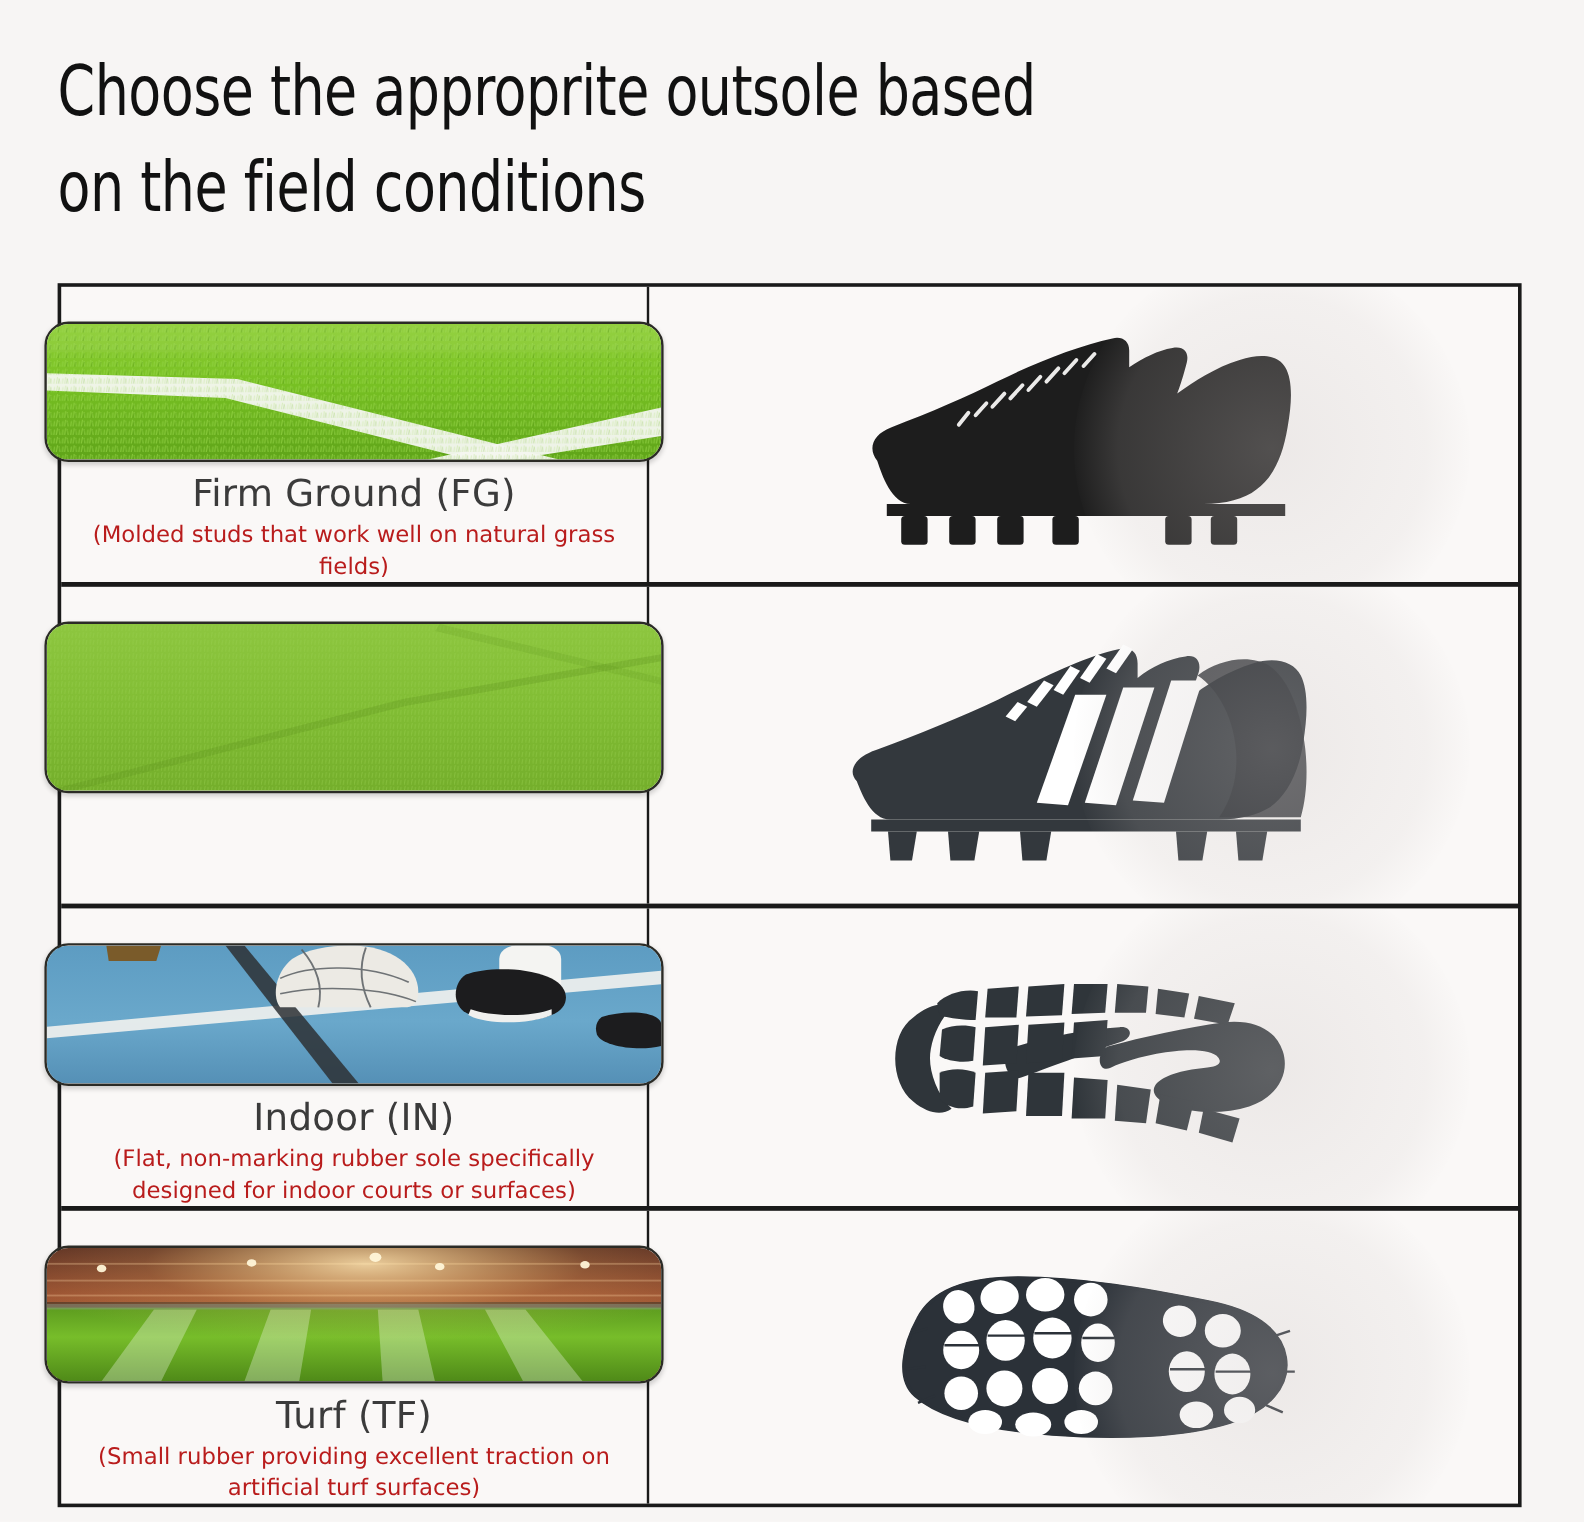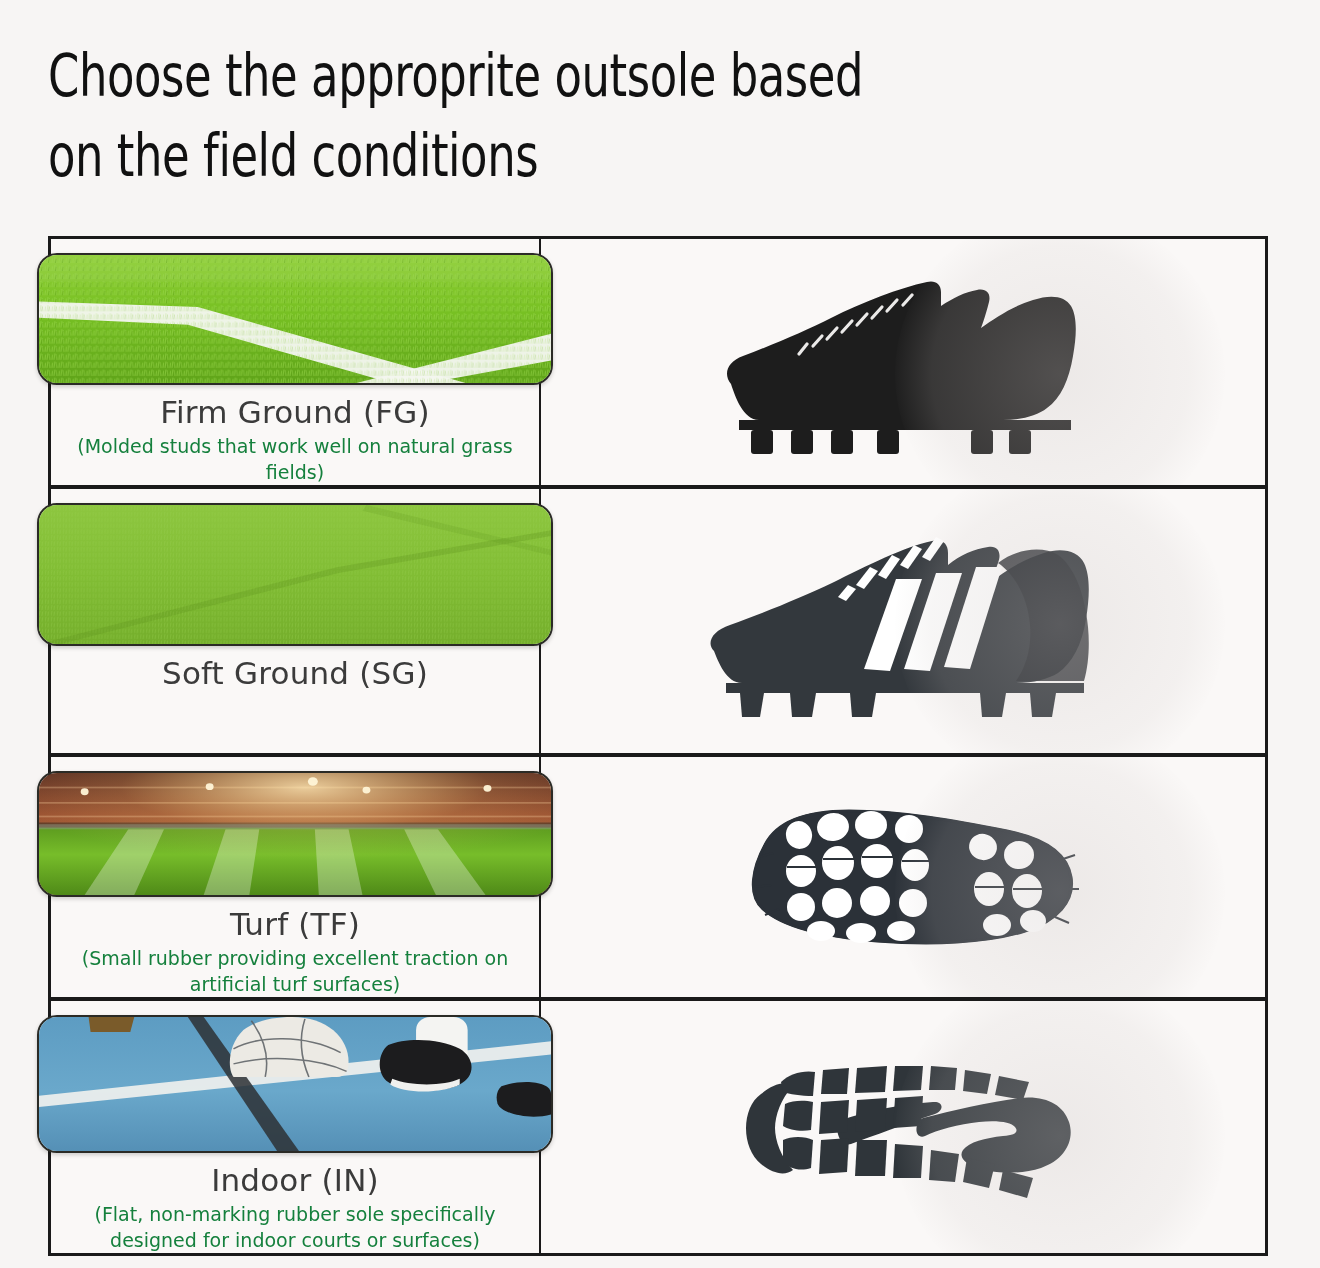--- a/index.html
+++ b/index.html
@@ -59,21 +59,21 @@
   .row-4 { height: 244px; }
 
   .cell-left {
     width: 490px;
     box-sizing: border-box;
     border-right: 2px solid #1a1a1a;
     display: flex;
     flex-direction: column;
     align-items: center;
     justify-content: flex-start;
-    padding-top: 14px;
+    padding-top: 29px;
     position: relative;
   }
   .cell-right {
     flex: 1;
     box-sizing: border-box;
     display: flex;
     align-items: center;
     justify-content: center;
     position: relative;
     overflow: hidden;
@@ -100,21 +100,21 @@
     color: #3b3b3b;
     font-weight: 400;
     letter-spacing: 0.2px;
     text-align: center;
     font-family: "DejaVu Sans", "Liberation Sans", sans-serif;
   }
   .cap-sub {
     margin-top: 2px;
     font-size: 19px;
     line-height: 26px;
-    color: #15803d;
+    color: #b91c1c;
     text-align: center;
     max-width: 520px;
     font-family: "DejaVu Sans", "Liberation Sans", sans-serif;
   }
 
   
   .shoe { display: block; }
   .watermark {
     position: absolute;
     right: 40px;
@@ -213,21 +213,20 @@
             </pattern>
           </defs>
           <rect width="516" height="143" fill="url(#sgGrass)"></rect>
           <rect width="516" height="143" fill="url(#blades2)"></rect>
           <path d="M0 143 L300 64 L516 26 L516 32 L302 70 L22 143 Z" fill="#5f9420" opacity="0.32"></path>
           <path d="M330 0 L516 46 L516 52 L326 6 Z" fill="#5f9420" opacity="0.20"></path>
           <rect width="516" height="143" fill="url(#blades2)" opacity="0.5"></rect>
         </svg>
       </div>
 
-      <div class="cap-title">Soft Ground (SG)</div>
     </div>
 
     <div class="cell-right">
       <div class="watermark"></div>
       <svg class="shoe" width="410" height="200" viewBox="0 0 410 200">
         <g fill="#33383d">
           <path d="M16 130 C8 122 14 110 32 104 C66 92 104 76 134 62
                    C170 44 206 26 234 20 C244 18 250 22 250 32
                    L250 44 C262 34 276 28 290 26 C300 24 304 32 300 42
                    C296 54 292 62 292 62 C306 50 326 38 346 32
@@ -250,20 +249,96 @@
           <path d="M166 148 L198 58 L224 58 L192 150 Z"></path>
           <path d="M206 148 L238 52 L264 52 L232 150 Z"></path>
           <path d="M246 146 L278 46 L304 46 L272 148 Z"></path>
         </g>
         <g fill="#ffffff">
           <path d="M140 76 L150 64 L158 68 L148 80 Z"></path>
           <path d="M158 64 L172 46 L180 50 L166 68 Z"></path>
           <path d="M180 54 L194 34 L202 38 L188 58 Z"></path>
           <path d="M202 44 L216 24 L224 28 L210 48 Z"></path>
           <path d="M224 36 L238 16 L246 20 L232 40 Z"></path>
+        </g>
+      </svg>
+    </div>
+  </div>
+
+  <div class="row row-3">
+    <div class="cell-left">
+
+      <div class="thumb">
+        <svg viewBox="0 0 516 143" preserveAspectRatio="none">
+          <defs>
+            <linearGradient id="court" x1="0" y1="0" x2="0" y2="1">
+              <stop offset="0%" stop-color="#5d9cc2"></stop>
+              <stop offset="55%" stop-color="#6aa8cb"></stop>
+              <stop offset="100%" stop-color="#5590b6"></stop>
+            </linearGradient>
+          </defs>
+          <rect width="516" height="143" fill="url(#court)"></rect>
+          <path d="M0 96 L0 84 L516 26 L516 40 Z" fill="#f2f2ee" opacity="0.9"></path>
+          <path d="M150 0 L166 0 L262 143 L240 143 Z" fill="#2d3034" opacity="0.85"></path>
+          <path d="M255 0 C290 0 312 22 312 48 C312 58 308 64 300 64 L196 64 C190 56 190 30 206 14 C218 4 236 0 255 0 Z" fill="#eceae4"></path>
+          <g stroke="#5a5f63" stroke-width="1.6" fill="none" opacity="0.85">
+            <path d="M196 34 C220 20 268 18 304 38"></path>
+            <path d="M214 4 C228 24 232 44 228 64"></path>
+            <path d="M268 2 C262 22 264 44 272 64"></path>
+            <path d="M196 50 C232 40 282 44 310 58"></path>
+          </g>
+          <path d="M50 0 L96 0 L92 16 L52 16 Z" fill="#7a5b2a"></path>
+          <rect x="380" y="0" width="52" height="60" rx="14" fill="#f4f4f2"></rect>
+          <path d="M352 30 C368 22 404 22 424 34 C440 44 440 64 424 72 C404 82 364 80 350 68 C340 58 342 38 352 30 Z" fill="#1c1c1e"></path>
+          <path d="M356 66 C374 74 408 74 424 66 L424 72 C406 82 368 82 354 72 Z" fill="#f0f0ee"></path>
+          <path d="M466 74 C486 66 516 68 516 82 L516 104 C496 110 466 104 462 92 C460 84 462 78 466 74 Z" fill="#1c1c1e"></path>
+        </svg>
+      </div>
+
+      <div class="cap-title">Indoor (IN)</div>
+      <div class="cap-sub">(Flat, non-marking rubber sole specifically designed for indoor courts or surfaces)</div>
+    </div>
+
+    <div class="cell-right">
+      <div class="watermark"></div>
+      <svg class="shoe" width="352" height="158" viewBox="0 0 352 158">
+        <g fill="#2f353a">
+
+          <path d="M34 46 C14 60 14 100 34 116 C46 126 58 128 66 122
+                   C54 110 48 92 48 80 C48 68 54 50 66 38 C58 32 46 36 34 46 Z"></path>
+
+          <path d="M196 70 C226 62 262 54 292 50 C318 47 336 56 342 74
+                   C348 92 338 112 314 120 C292 127 264 126 246 118
+                   C236 114 232 108 236 102 C242 94 258 90 276 88
+                   C288 87 292 84 288 79 C284 74 270 72 252 74
+                   C232 76 210 82 198 88 C188 92 186 76 196 70 Z"></path>
+
+          <path d="M114 72 C144 62 176 56 206 54 C216 53 218 62 208 66
+                   C178 76 146 88 124 96 C112 100 106 78 114 72 Z"></path>
+
+          <path d="M54 34 C62 26 76 22 88 24 L86 48 C74 48 62 46 56 44 Z"></path>
+          <path d="M96 22 L122 20 L120 46 L94 46 Z"></path>
+          <path d="M130 20 L160 18 L158 44 L128 45 Z"></path>
+          <path d="M168 18 L196 18 L194 42 L166 43 Z"></path>
+          <path d="M204 18 L230 20 L228 42 L202 42 Z"></path>
+          <path d="M238 22 L264 26 L260 46 L236 43 Z"></path>
+          <path d="M272 28 L302 34 L296 52 L268 47 Z"></path>
+
+          <path d="M58 56 C66 52 78 52 86 54 L84 82 C74 84 62 82 56 78 Z"></path>
+          <path d="M94 54 L122 52 L120 84 L92 86 Z"></path>
+          <path d="M130 52 L160 50 L158 82 L128 84 Z"></path>
+          <path d="M168 50 L196 48 L194 78 L166 80 Z"></path>
+
+          <path d="M56 92 C64 88 78 88 86 92 L84 120 C72 124 62 120 56 114 Z"></path>
+          <path d="M94 92 L122 90 L120 124 L92 126 Z"></path>
+          <path d="M130 92 L160 92 L158 128 L128 128 Z"></path>
+          <path d="M168 96 L196 98 L194 130 L166 130 Z"></path>
+          <path d="M204 102 L232 106 L228 134 L202 132 Z"></path>
+          <path d="M240 110 L268 116 L262 140 L236 134 Z"></path>
+          <path d="M276 122 L306 130 L300 150 L272 142 Z"></path>
         </g>
       </svg>
     </div>
   </div>
 
   <div class="row row-4">
     <div class="cell-left">
 
       <div class="thumb">
         <svg viewBox="0 0 516 143" preserveAspectRatio="none">
@@ -365,89 +440,13 @@
             <path d="M30 90 L46 88"></path>
           <path d="M40 118 L54 112"></path>
           <path d="M338 62 L350 58"></path>
             <path d="M340 92 L354 92"></path>
           <path d="M330 120 L344 126"></path>
         </g>
       </svg>
     </div>
   </div>
 
-  <div class="row row-3">
-    <div class="cell-left">
-
-      <div class="thumb">
-        <svg viewBox="0 0 516 143" preserveAspectRatio="none">
-          <defs>
-            <linearGradient id="court" x1="0" y1="0" x2="0" y2="1">
-              <stop offset="0%" stop-color="#5d9cc2"></stop>
-              <stop offset="55%" stop-color="#6aa8cb"></stop>
-              <stop offset="100%" stop-color="#5590b6"></stop>
-            </linearGradient>
-          </defs>
-          <rect width="516" height="143" fill="url(#court)"></rect>
-          <path d="M0 96 L0 84 L516 26 L516 40 Z" fill="#f2f2ee" opacity="0.9"></path>
-          <path d="M150 0 L166 0 L262 143 L240 143 Z" fill="#2d3034" opacity="0.85"></path>
-          <path d="M255 0 C290 0 312 22 312 48 C312 58 308 64 300 64 L196 64 C190 56 190 30 206 14 C218 4 236 0 255 0 Z" fill="#eceae4"></path>
-          <g stroke="#5a5f63" stroke-width="1.6" fill="none" opacity="0.85">
-            <path d="M196 34 C220 20 268 18 304 38"></path>
-            <path d="M214 4 C228 24 232 44 228 64"></path>
-            <path d="M268 2 C262 22 264 44 272 64"></path>
-            <path d="M196 50 C232 40 282 44 310 58"></path>
-          </g>
-          <path d="M50 0 L96 0 L92 16 L52 16 Z" fill="#7a5b2a"></path>
-          <rect x="380" y="0" width="52" height="60" rx="14" fill="#f4f4f2"></rect>
-          <path d="M352 30 C368 22 404 22 424 34 C440 44 440 64 424 72 C404 82 364 80 350 68 C340 58 342 38 352 30 Z" fill="#1c1c1e"></path>
-          <path d="M356 66 C374 74 408 74 424 66 L424 72 C406 82 368 82 354 72 Z" fill="#f0f0ee"></path>
-          <path d="M466 74 C486 66 516 68 516 82 L516 104 C496 110 466 104 462 92 C460 84 462 78 466 74 Z" fill="#1c1c1e"></path>
-        </svg>
-      </div>
-
-      <div class="cap-title">Indoor (IN)</div>
-      <div class="cap-sub">(Flat, non-marking rubber sole specifically designed for indoor courts or surfaces)</div>
-    </div>
-
-    <div class="cell-right">
-      <div class="watermark"></div>
-      <svg class="shoe" width="352" height="158" viewBox="0 0 352 158">
-        <g fill="#2f353a">
-
-          <path d="M34 46 C14 60 14 100 34 116 C46 126 58 128 66 122
-                   C54 110 48 92 48 80 C48 68 54 50 66 38 C58 32 46 36 34 46 Z"></path>
-
-          <path d="M196 70 C226 62 262 54 292 50 C318 47 336 56 342 74
-                   C348 92 338 112 314 120 C292 127 264 126 246 118
-                   C236 114 232 108 236 102 C242 94 258 90 276 88
-                   C288 87 292 84 288 79 C284 74 270 72 252 74
-                   C232 76 210 82 198 88 C188 92 186 76 196 70 Z"></path>
-
-          <path d="M114 72 C144 62 176 56 206 54 C216 53 218 62 208 66
-                   C178 76 146 88 124 96 C112 100 106 78 114 72 Z"></path>
-
-          <path d="M54 34 C62 26 76 22 88 24 L86 48 C74 48 62 46 56 44 Z"></path>
-          <path d="M96 22 L122 20 L120 46 L94 46 Z"></path>
-          <path d="M130 20 L160 18 L158 44 L128 45 Z"></path>
-          <path d="M168 18 L196 18 L194 42 L166 43 Z"></path>
-          <path d="M204 18 L230 20 L228 42 L202 42 Z"></path>
-          <path d="M238 22 L264 26 L260 46 L236 43 Z"></path>
-          <path d="M272 28 L302 34 L296 52 L268 47 Z"></path>
-
-          <path d="M58 56 C66 52 78 52 86 54 L84 82 C74 84 62 82 56 78 Z"></path>
-          <path d="M94 54 L122 52 L120 84 L92 86 Z"></path>
-          <path d="M130 52 L160 50 L158 82 L128 84 Z"></path>
-          <path d="M168 50 L196 48 L194 78 L166 80 Z"></path>
-
-          <path d="M56 92 C64 88 78 88 86 92 L84 120 C72 124 62 120 56 114 Z"></path>
-          <path d="M94 92 L122 90 L120 124 L92 126 Z"></path>
-          <path d="M130 92 L160 92 L158 128 L128 128 Z"></path>
-          <path d="M168 96 L196 98 L194 130 L166 130 Z"></path>
-          <path d="M204 102 L232 106 L228 134 L202 132 Z"></path>
-          <path d="M240 110 L268 116 L262 140 L236 134 Z"></path>
-          <path d="M276 122 L306 130 L300 150 L272 142 Z"></path>
-        </g>
-      </svg>
-    </div>
-  </div>
-
 </div>
 
 </body></html>

